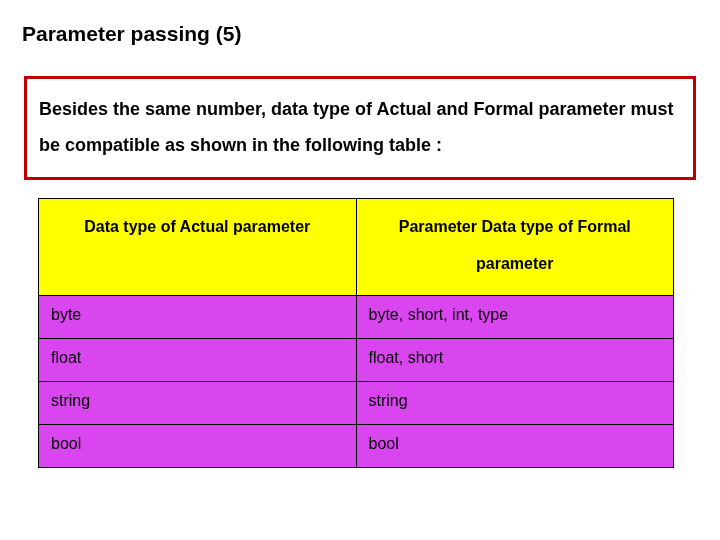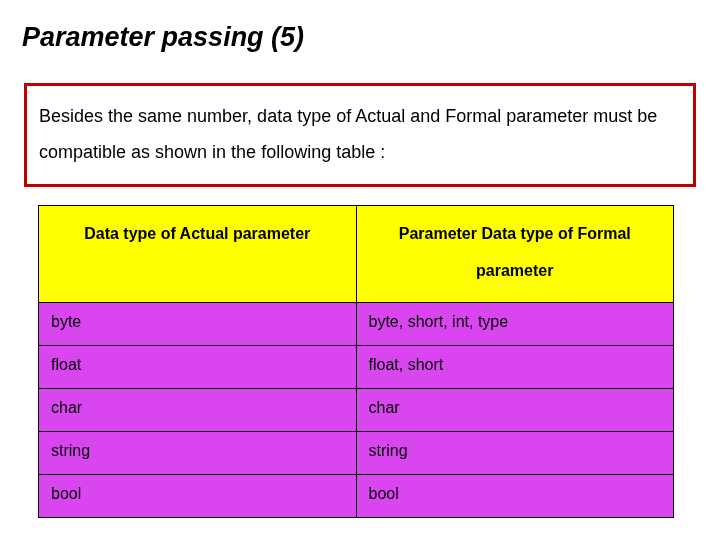--- a/index.html
+++ b/index.html
@@ -12,30 +12,29 @@
     color: #000;
   }
   .slide {
     position: relative;
     width: 720px;
     height: 540px;
     box-sizing: border-box;
     padding: 18px 20px 0 20px;
   }
   .title {
-    font-size: 27px;
+    font-size: 21px;
     font-weight: bold;
     margin: 4px 0 30px 2px;
-    font-style: italic;
   }
   .callout {
     border: 3px solid #c00000;
     padding: 12px 12px 14px 12px;
     font-size: 18px;
-    font-weight: normal;
+    font-weight: bold;
     line-height: 2.0;
     margin: 0 4px 18px 4px;
   }
   table.compat {
     border-collapse: collapse;
     width: 636px;
     margin: 0 0 0 18px;
     table-layout: fixed;
   }
   table.compat th, table.compat td {
@@ -83,24 +82,20 @@
     <tbody>
       <tr>
         <td>byte</td>
         <td>byte, short,  int,   type</td>
       </tr>
       <tr>
         <td>float</td>
         <td>float, short</td>
       </tr>
       <tr>
-        <td>char</td>
-        <td>char</td>
-      </tr>
-      <tr>
         <td>string</td>
         <td>string</td>
       </tr>
       <tr>
         <td>bool</td>
         <td>bool</td>
       </tr>
     </tbody>
   </table>
 

